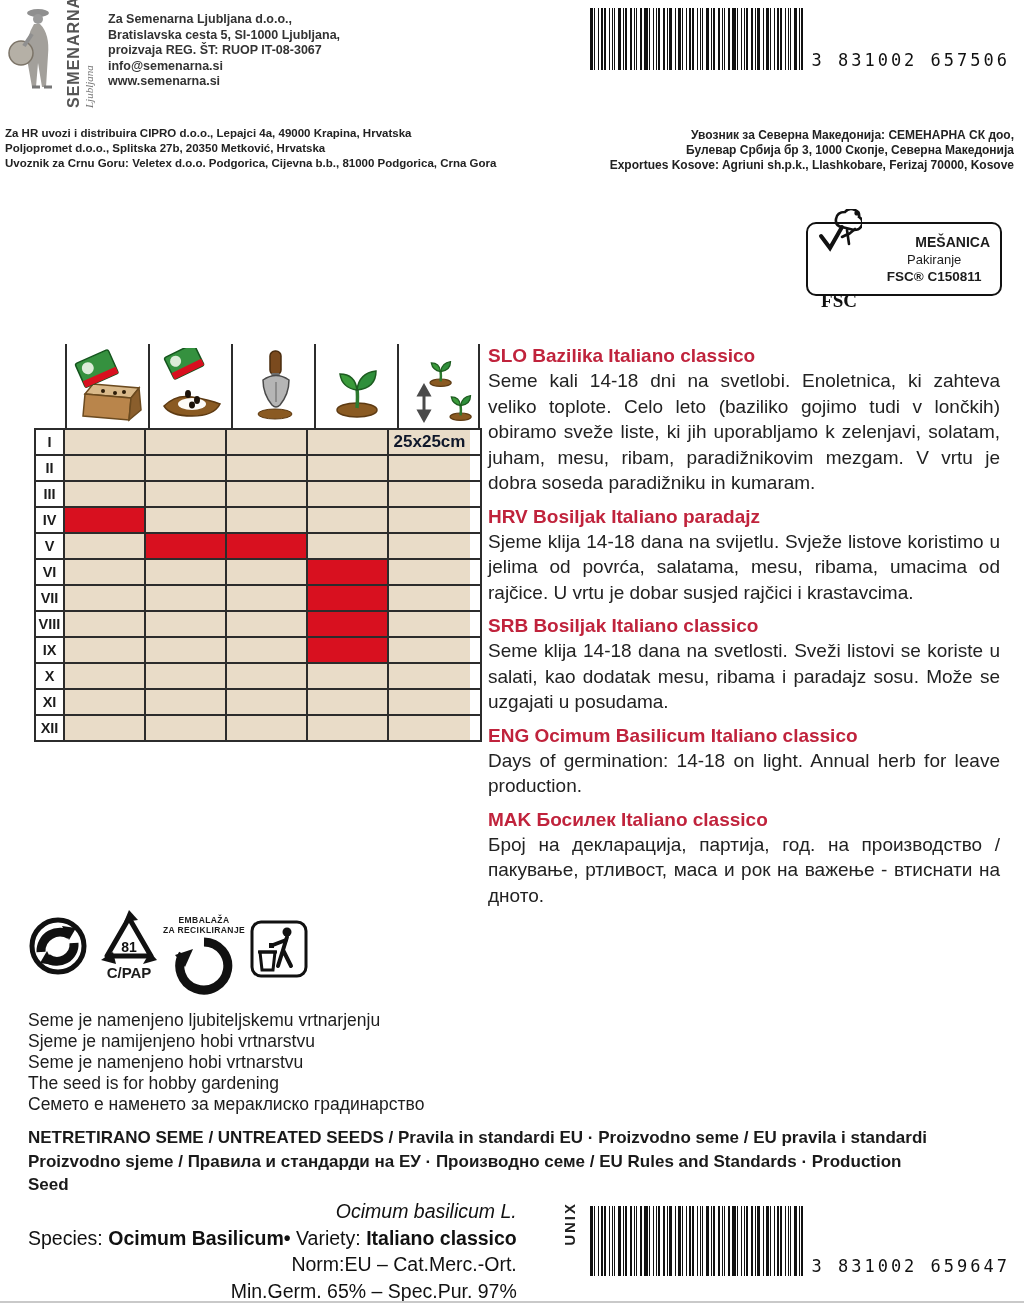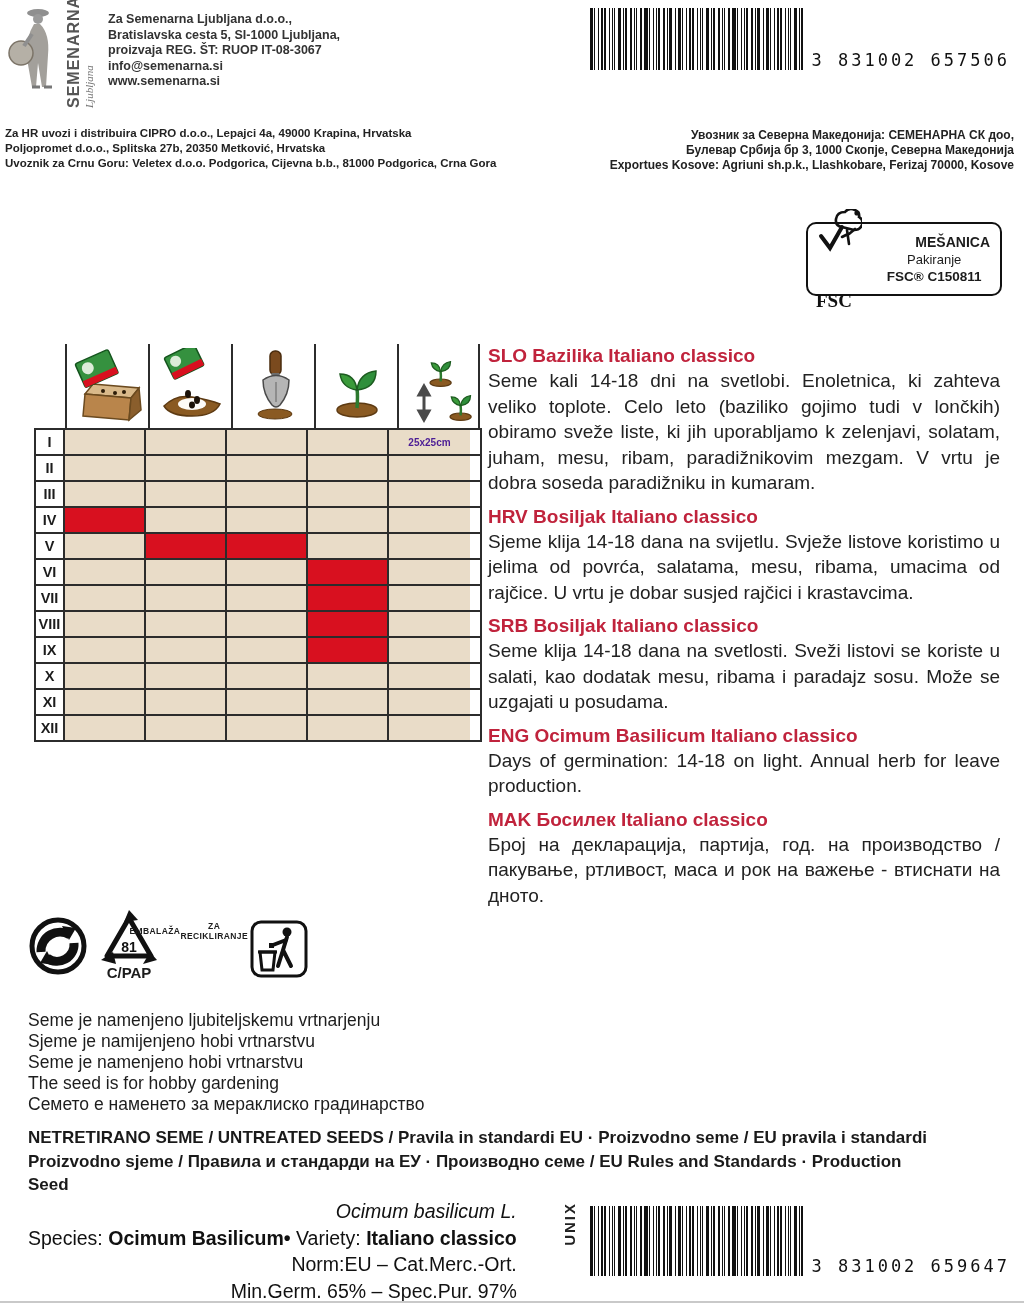--- a/index.html
+++ b/index.html
@@ -26,56 +26,56 @@
               letter-spacing:2px;color:#222;margin-bottom:30px;}
 
   
   .dist-left{position:absolute;left:5px;top:126px;font-size:11.5px;line-height:15px;font-weight:600;color:#222;}
   .dist-right{position:absolute;right:10px;top:128px;font-size:12px;line-height:15px;font-weight:600;
               color:#222;text-align:right;}
 
   
   .fsc-box{position:absolute;left:806px;top:222px;width:196px;height:74px;border:2.5px solid #111;
            border-radius:10px;display:flex;align-items:center;justify-content:space-between;padding:4px 10px 4px 8px;box-sizing:border-box;}
-  .fsc-left{display:flex;flex-direction:column;align-items:flex-start;gap:40px;}
+  .fsc-left{display:flex;flex-direction:column;align-items:center;gap:40px;}
   .fsc-word{font-family:"Liberation Serif",serif;font-weight:700;font-size:19px;color:#111;line-height:16px;}
   .fsc-right{display:flex;flex-direction:column;align-items:center;gap:2px;}
   .fsc-l1{font-weight:700;font-size:14px;margin-left:37px;}
   .fsc-l2{font-size:13px;font-weight:500;}
   .fsc-l3{font-weight:700;font-size:13.5px;}
 
   
   .calendar{position:absolute;left:34px;top:344px;width:448px;}
   .cal-header{display:flex;height:84px;}
   .cal-h-spacer{width:31px;}
   .cal-h-cell{width:83px;box-sizing:border-box;border-left:2px solid #2c2c2c;display:flex;
               align-items:center;justify-content:center;}
   .cal-h-cell:last-child{border-right:2px solid #2c2c2c;}
   .cal-body{border:2px solid #2c2c2c;}
   .cal-row{display:flex;height:24px;border-bottom:2px solid #2c2c2c;}
   .cal-row:last-child{border-bottom:none;}
   .cal-month{width:29px;box-sizing:border-box;border-right:2px solid #2c2c2c;background:#fff;
              display:flex;align-items:center;justify-content:center;font-weight:700;font-size:14.5px;}
   .cal-cell{width:81px;box-sizing:border-box;border-right:2px solid #2c2c2c;background:var(--cal-bg,#e9dcc8);
-            display:flex;align-items:center;justify-content:center;font-weight:700;font-size:10px;color:#4c1d95;}
+            display:flex;align-items:center;justify-content:center;font-weight:700;font-size:17px;color:#0f172a;}
   .cal-cell:last-child{border-right:none;}
   .cal-cell.active{background:var(--cal-active,#d8101f);}
 
   
   .descriptions{position:absolute;left:488px;top:344px;width:512px;}
   .desc-title{font-weight:700;font-size:19px;line-height:24px;color:var(--accent,#c0233c);margin-top:9px;}
   .desc-block:first-child .desc-title{margin-top:0;}
   .desc-body{font-size:19px;line-height:25.5px;font-weight:500;color:#222;text-align:justify;}
 
   
   .recycling{position:absolute;left:0;top:898px;width:340px;height:110px;}
   .green-dot{position:absolute;left:28px;top:18px;}
   .cpap{position:absolute;left:98px;top:12px;width:62px;display:flex;flex-direction:column;align-items:center;}
   .cpap-label{font-weight:700;font-size:15px;margin-top:-2px;}
-  .embalaza{position:absolute;left:160px;top:2px;width:88px;display:flex;align-items:center;justify-content:flex-end;}
+  .embalaza{position:absolute;left:160px;top:17px;width:88px;display:flex;flex-direction:column;align-items:center;justify-content:flex-end;}
   .embalaza-text{font-weight:700;font-size:8.5px;line-height:10px;text-align:center;letter-spacing:.4px;}
   .tidyman{position:absolute;left:250px;top:22px;}
 
   
   .hobby{position:absolute;left:28px;top:1010px;font-size:17.5px;line-height:21px;font-weight:500;color:#1d1d1d;}
   .standards{position:absolute;left:28px;top:1126px;width:900px;font-size:17px;line-height:23.5px;
              font-weight:600;color:#1a1a1a;}
 
   
   .product{position:absolute;left:28px;top:1198px;font-size:19.5px;line-height:26.5px;color:#111;text-align:right;}
@@ -376,21 +376,21 @@
         </div>
       </div>
   </div>
 
   <div class="descriptions">
     <div class="desc-block">
       <div class="desc-title">SLO Bazilika Italiano classico</div>
       <div class="desc-body">Seme kali 14-18 dni na svetlobi. Enoletnica, ki zahteva veliko toplote. Celo leto (baziliko gojimo tudi v lončkih) obiramo sveže liste, ki jih uporabljamo k zelenjavi, solatam, juham, mesu, ribam, paradižnikovim mezgam. V vrtu je dobra soseda paradižniku in kumaram.</div>
     </div>
     <div class="desc-block">
-      <div class="desc-title">HRV Bosiljak Italiano classico</div>
+      <div class="desc-title">HRV Bosiljak Italiano paradajz</div>
       <div class="desc-body">Sjeme klija 14-18 dana na svijetlu. Svježe listove koristimo u jelima od povrća, salatama, mesu, ribama, umacima od rajčice. U vrtu je dobar susjed rajčici i krastavcima.</div>
     </div>
     <div class="desc-block">
       <div class="desc-title">SRB Bosiljak Italiano classico</div>
       <div class="desc-body">Seme klija 14-18 dana na svetlosti. Sveži listovi se koriste u salati, kao dodatak mesu, ribama i paradajz sosu. Može se uzgajati u posudama.</div>
     </div>
     <div class="desc-block">
       <div class="desc-title">ENG Ocimum Basilicum Italiano classico</div>
       <div class="desc-body">Days of germination: 14-18 on light. Annual herb for leave production.</div>
     </div>

